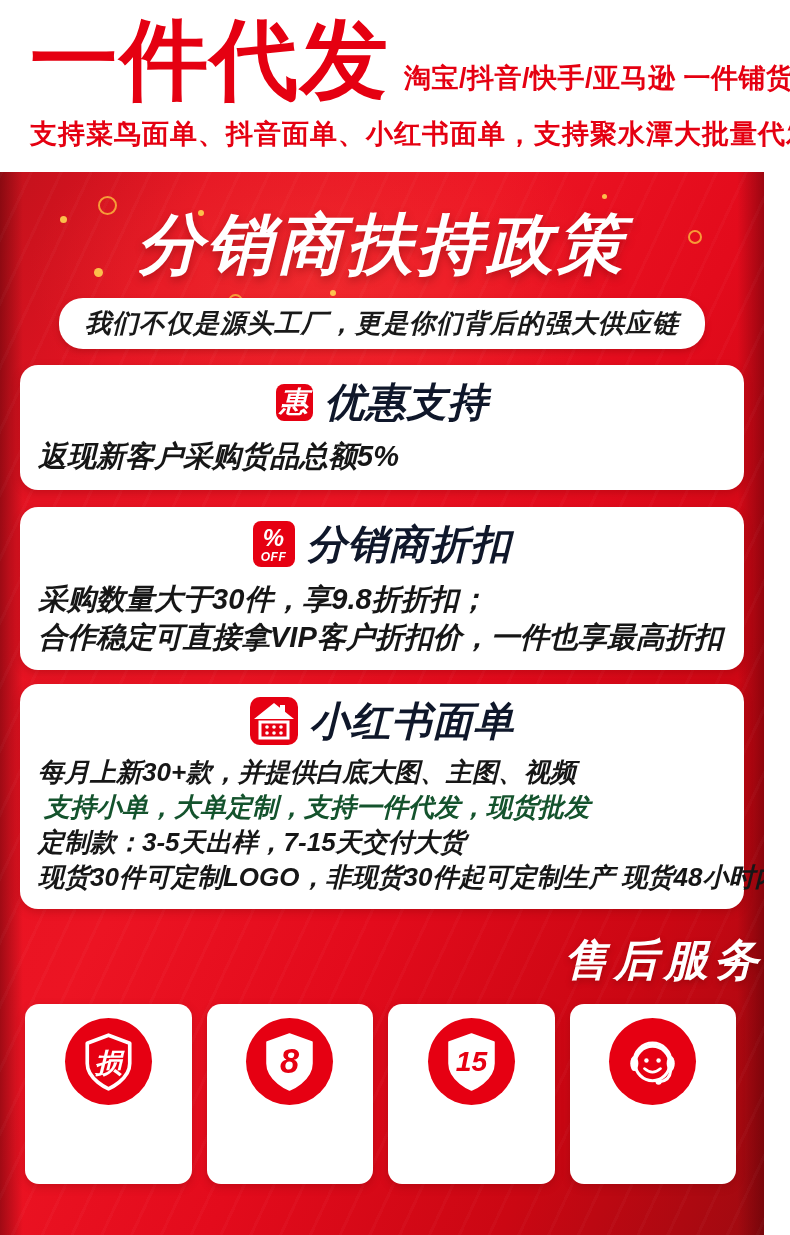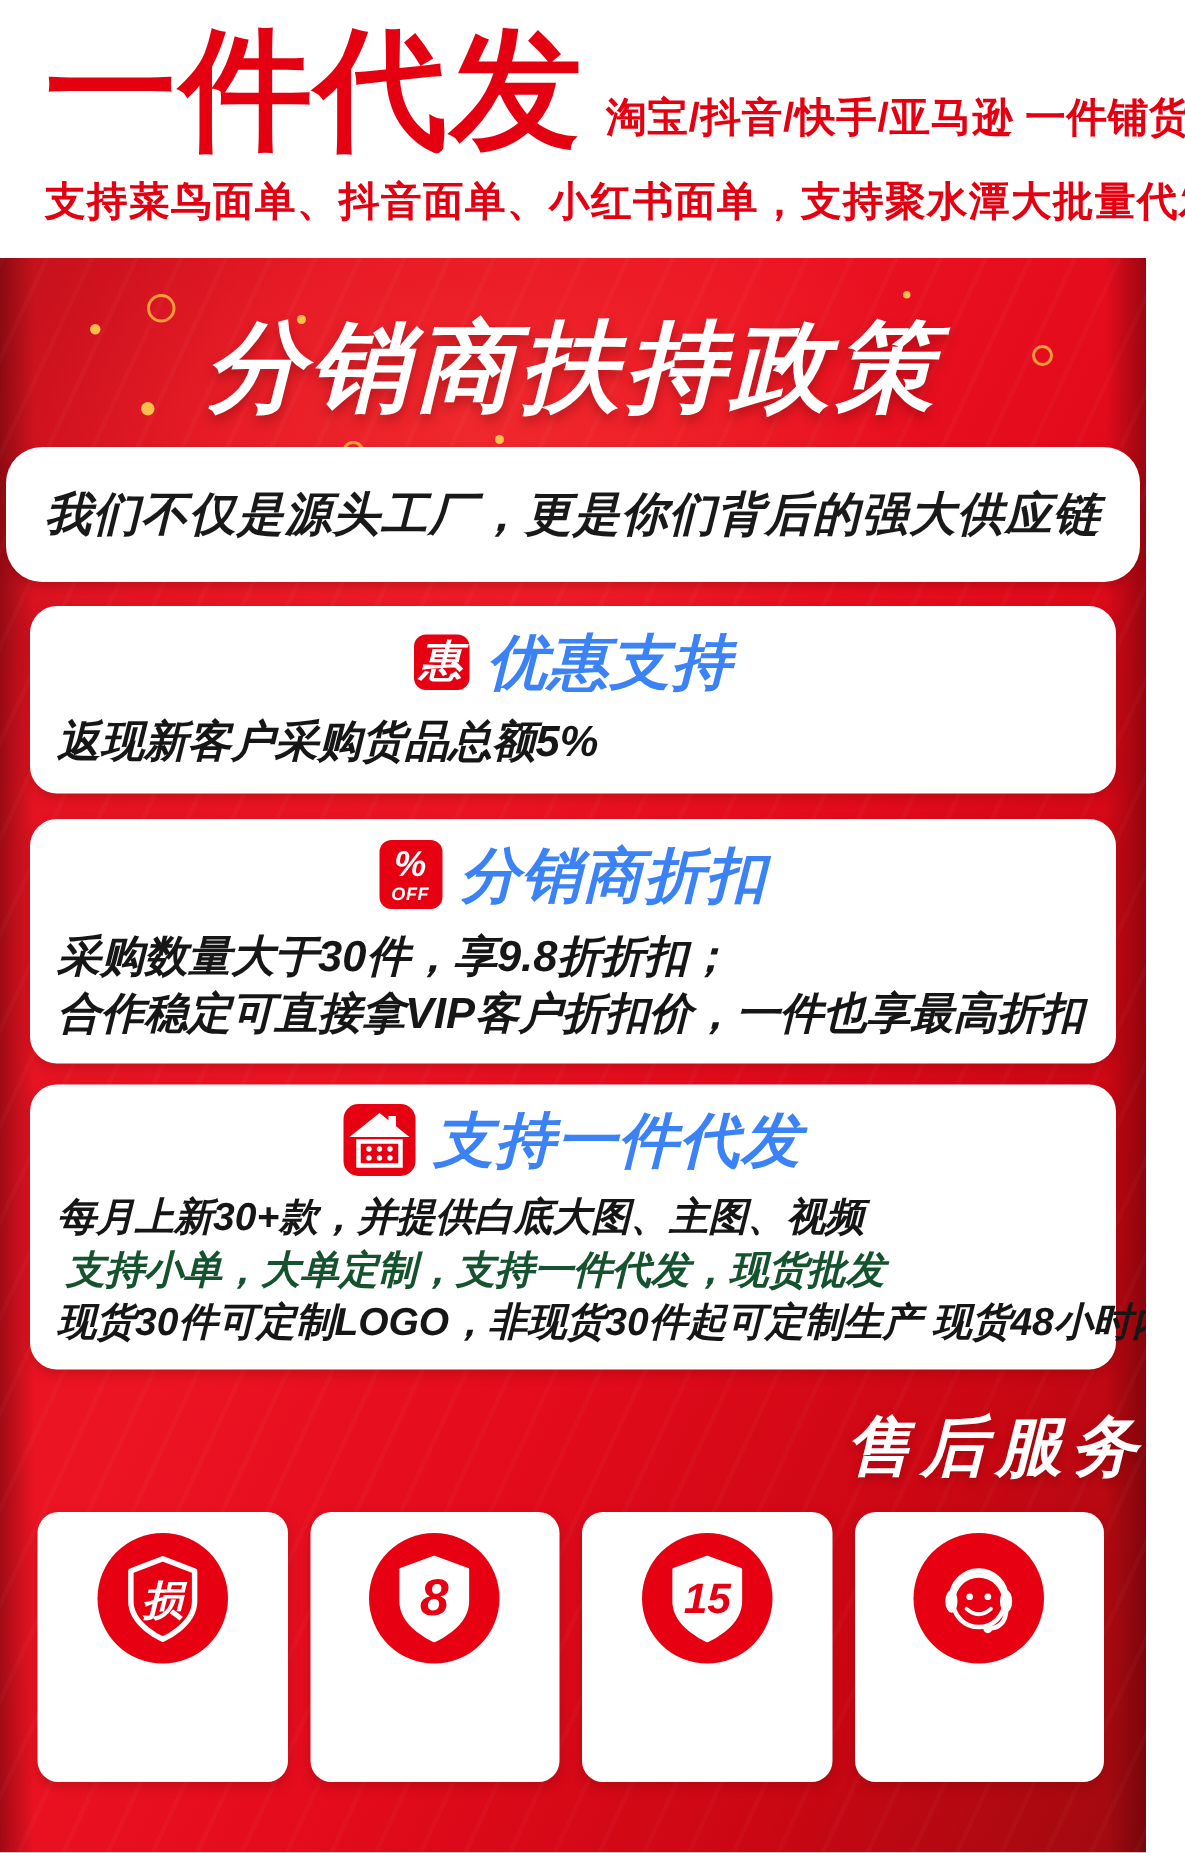--- a/index.html
+++ b/index.html
@@ -47,32 +47,32 @@
   .sp-dot{background:rgba(255,210,80,.9);filter:blur(0.5px);}
   .sp-glow{background:rgba(220,235,70,.75);filter:blur(2px);}
 
   .policy-title{
     position:relative;margin:0;text-align:center;color:#fff;
     font-size:66px;font-weight:800;letter-spacing:4px;line-height:1.12;
     text-shadow:0 4px 8px rgba(90,0,0,.35);z-index:2;
   }
   .pill{
     position:relative;z-index:2;width:fit-content;margin:16px auto 16px;
-    background:#fff;border-radius:24px;padding:24px 26px;
-    font-size:31px;font-weight:bold;color:#191919;letter-spacing:1px;
+    background:#fff;border-radius:24px;padding:8px 26px;
+    font-size:26px;font-weight:bold;color:#191919;letter-spacing:1px;
     box-shadow:0 3px 6px rgba(100,0,0,.25);white-space:nowrap;
   }
 
   .card{
     position:relative;z-index:2;background:#fff;border-radius:18px;
     margin:14px 20px 0;box-sizing:border-box;
     box-shadow:0 3px 8px rgba(100,0,0,.25);
   }
   .card-head{display:flex;align-items:center;justify-content:center;gap:12px;padding-top:10px;}
-  .card-title{font-size:40px;font-weight:800;color:#3b82f6;letter-spacing:1px;white-space:nowrap;}
+  .card-title{font-size:40px;font-weight:800;color:#0f172a;letter-spacing:1px;white-space:nowrap;}
   .sq-icon{
     display:flex;flex-direction:column;align-items:center;justify-content:center;
     background:#e60012;color:#fff;border-radius:8px;flex:0 0 auto;
   }
   .icon-hui{width:37px;height:37px;font-size:28px;font-weight:bold;}
   .icon-pct{width:42px;height:46px;line-height:1;}
   .icon-pct .pct{font-size:24px;font-weight:bold;}
   .icon-pct .off{font-size:12px;font-weight:bold;margin-top:1px;letter-spacing:.5px;}
   .icon-house{width:48px;height:48px;border-radius:10px;}
 
@@ -168,25 +168,26 @@
             <path d="M24 6 L44 22 L4 22 Z" fill="#fff"></path>
             <rect x="10" y="25" width="28" height="16" fill="none" stroke="#fff" stroke-width="3"></rect>
             <circle cx="17" cy="30" r="1.8" fill="#fff"></circle>
             <circle cx="24" cy="30" r="1.8" fill="#fff"></circle>
             <circle cx="31" cy="30" r="1.8" fill="#fff"></circle>
             <circle cx="17" cy="36" r="1.8" fill="#fff"></circle>
             <circle cx="24" cy="36" r="1.8" fill="#fff"></circle>
             <circle cx="31" cy="36" r="1.8" fill="#fff"></circle>
           </svg>
         </span>
-        <span class="card-title">支持一件代发</span>
+        <span class="card-title">小红书面单</span>
       </div>
       <div class="card-body">
         <p>每月上新30+款，并提供白底大图、主图、视频</p>
         <p class="hl">支持小单，大单定制，支持一件代发，现货批发</p>
+        <p>定制款：3-5天出样，7-15天交付大货</p>
         <p>现货30件可定制LOGO，非现货30件起可定制生产 现货48小时内发货</p>
       </div>
     </div>
 
     <h2 class="aftersales-title">售后服务</h2>
 
     <div class="bottom-cards">
 
       <div class="bcard">
         <div class="bicon">

